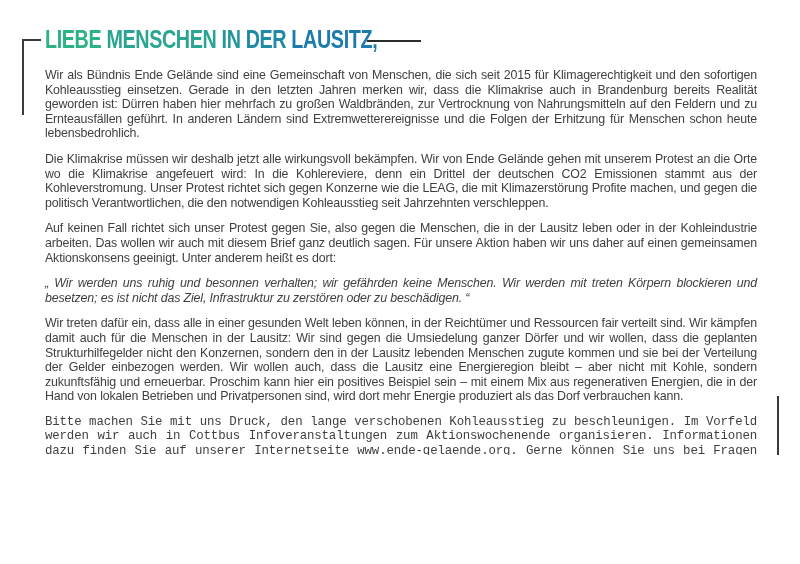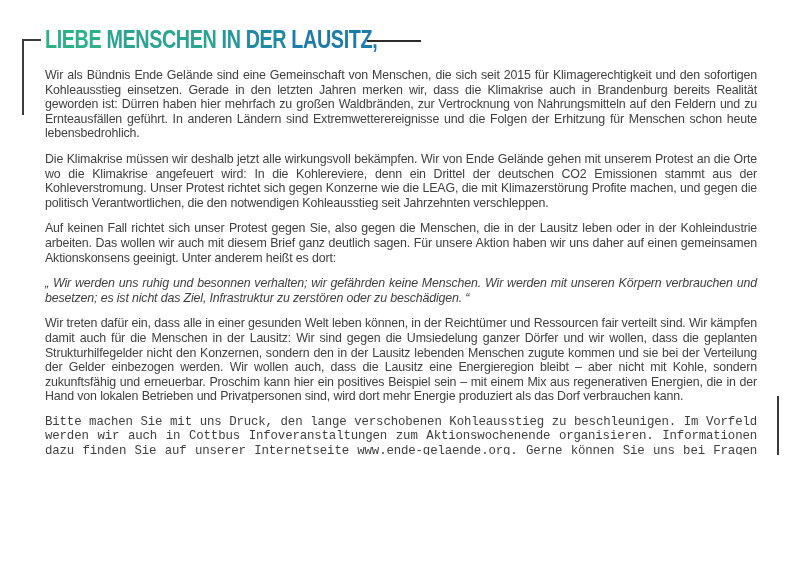--- a/index.html
+++ b/index.html
@@ -86,21 +86,21 @@
   <div class="bracket-tl"></div>
 
   <h1 class="title"><span style="color: rgb(43, 178, 135);">LIEBE</span><span style="color: rgb(41, 165, 145);"> MENSCHEN</span><span style="color: rgb(35, 152, 156);"> IN</span><span style="color: rgb(31, 138, 164);"> DER</span><span style="color: rgb(28, 123, 173);"> LAUSITZ,</span></h1>
 
   <div class="rule rule-title"></div>
 
   <div class="body">
     <p>Wir als Bündnis Ende Gelände sind eine Gemeinschaft von Menschen, die sich seit 2015 für Klimagerechtigkeit und den sofortigen Kohleausstieg einsetzen. Gerade in den letzten Jahren merken wir, dass die Klimakrise auch in Brandenburg bereits Realität geworden ist: Dürren haben hier mehrfach zu großen Waldbränden, zur Vertrocknung von Nahrungsmitteln auf den Feldern und zu Ernteausfällen geführt. In anderen Ländern sind Extremwetterereignisse und die Folgen der Erhitzung für Menschen schon heute lebensbedrohlich.</p>
     <p>Die Klimakrise müssen wir deshalb jetzt alle wirkungsvoll bekämpfen. Wir von Ende Gelände gehen mit unserem Protest an die Orte wo die Klimakrise angefeuert wird: In die Kohlereviere, denn ein Drittel der deutschen CO2 Emissionen stammt aus der Kohleverstromung. Unser Protest richtet sich gegen Konzerne wie die LEAG, die mit Klimazerstörung Profite machen, und gegen die politisch Verantwortlichen, die den notwendigen Kohleausstieg seit Jahrzehnten verschleppen.</p>
     <p>Auf keinen Fall richtet sich unser Protest gegen Sie, also gegen die Menschen, die in der Lausitz leben oder in der Kohleindustrie arbeiten. Das wollen wir auch mit diesem Brief ganz deutlich sagen. Für unsere Aktion haben wir uns daher auf einen gemeinsamen Aktionskonsens geeinigt. Unter anderem heißt es dort:</p>
-    <p class="quote">„ Wir werden uns ruhig und besonnen verhalten; wir gefährden keine Menschen. Wir werden mit unseren Körpern verbrauchen und besetzen; es ist nicht das Ziel, Infrastruktur zu zerstören oder zu beschädigen. “</p>
+    <p class="quote">„ Wir werden uns ruhig und besonnen verhalten; wir gefährden keine Menschen. Wir werden mit treten Körpern blockieren und besetzen; es ist nicht das Ziel, Infrastruktur zu zerstören oder zu beschädigen. “</p>
     <p>Wir treten dafür ein, dass alle in einer gesunden Welt leben können, in der Reichtümer und Ressourcen fair verteilt sind. Wir kämpfen damit auch für die Menschen in der Lausitz: Wir sind gegen die Umsiedelung ganzer Dörfer und wir wollen, dass die geplanten Strukturhilfegelder nicht den Konzernen, sondern den in der Lausitz lebenden Menschen zugute kommen und sie bei der Verteilung der Gelder einbezogen werden. Wir wollen auch, dass die Lausitz eine Energieregion bleibt – aber nicht mit Kohle, sondern zukunftsfähig und erneuerbar. Proschim kann hier ein positives Beispiel sein – mit einem Mix aus regenerativen Energien, die in der Hand von lokalen Betrieben und Privatpersonen sind, wird dort mehr Energie produziert als das Dorf verbrauchen kann.</p>
     <p>Bitte machen Sie mit uns Druck, den lange verschobenen Kohleausstieg zu beschleunigen. Im Vorfeld werden wir auch in Cottbus Infoveranstaltungen zum Aktionswochenende organisieren. Informationen dazu finden Sie auf unserer Internetseite www.ende-gelaende.org. Gerne können Sie uns bei Fragen auch über Mailadresse auf der Webseite kontaktieren.</p>
   </div>
 
   <div class="rule rule-footer"></div>
 
   <h2 class="closing"><span style="color: rgb(43, 178, 132);">BESTE</span><span style="color: rgb(39, 164, 146);"> GRÜSSE</span><span style="color: rgb(33, 145, 159);"> ENDE</span><span style="color: rgb(28, 125, 172);"> GELÄNDE</span></h2>
 
   <div class="bracket-br"></div>
 

